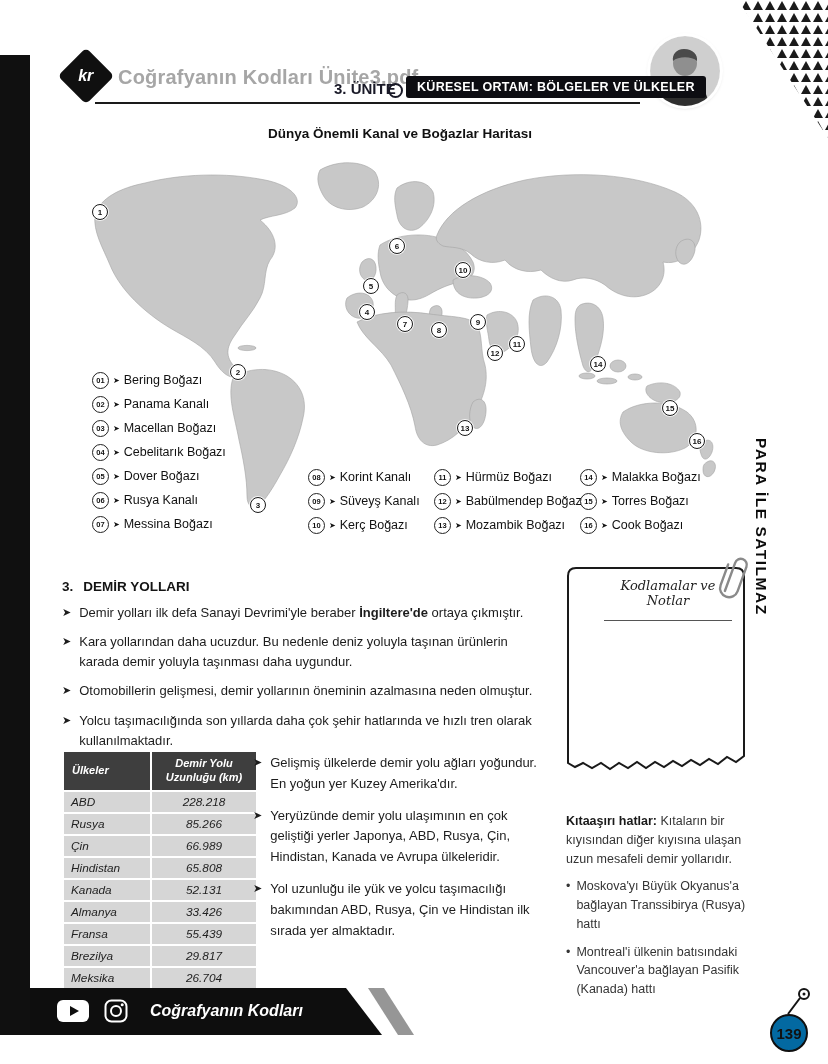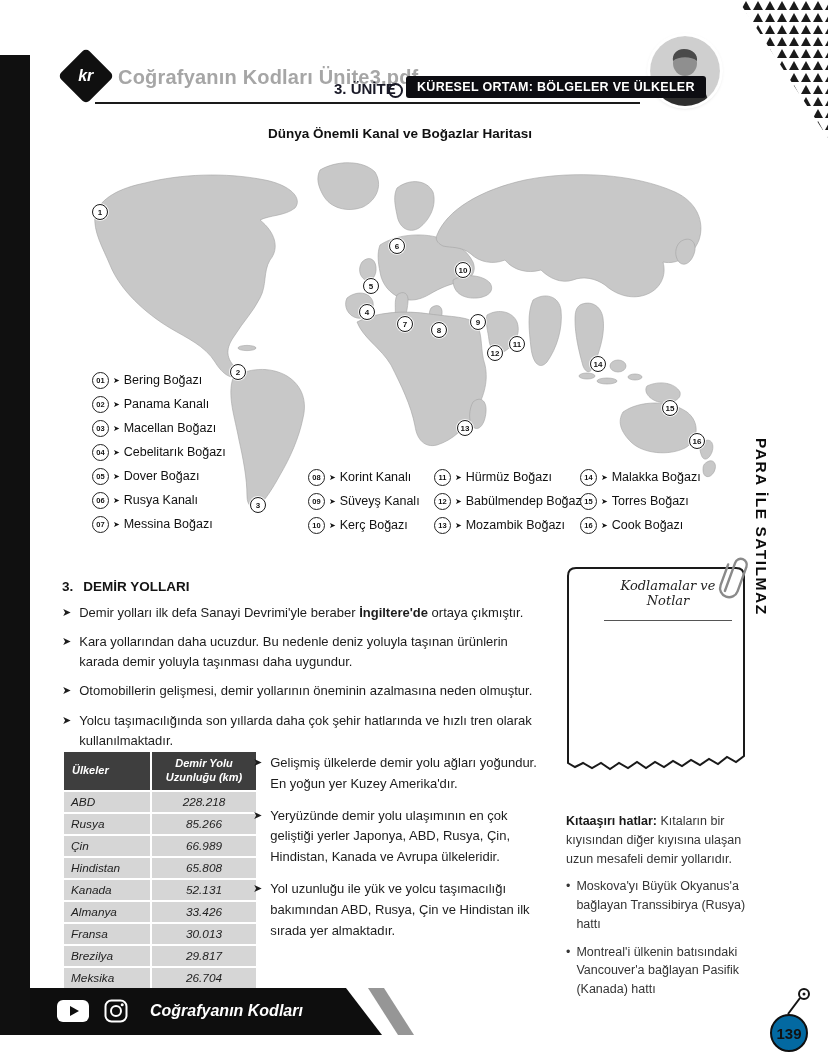--- a/index.html
+++ b/index.html
@@ -346,21 +346,21 @@
         <tr>
           <td>Kanada</td>
           <td>52.131</td>
         </tr>
         <tr>
           <td>Almanya</td>
           <td>33.426</td>
         </tr>
         <tr>
           <td>Fransa</td>
-          <td>30.013</td>
+          <td>55.439</td>
         </tr>
         <tr>
           <td>Brezilya</td>
           <td>29.817</td>
         </tr>
         <tr>
           <td>Meksika</td>
           <td>26.704</td>
         </tr>
       </tbody>

